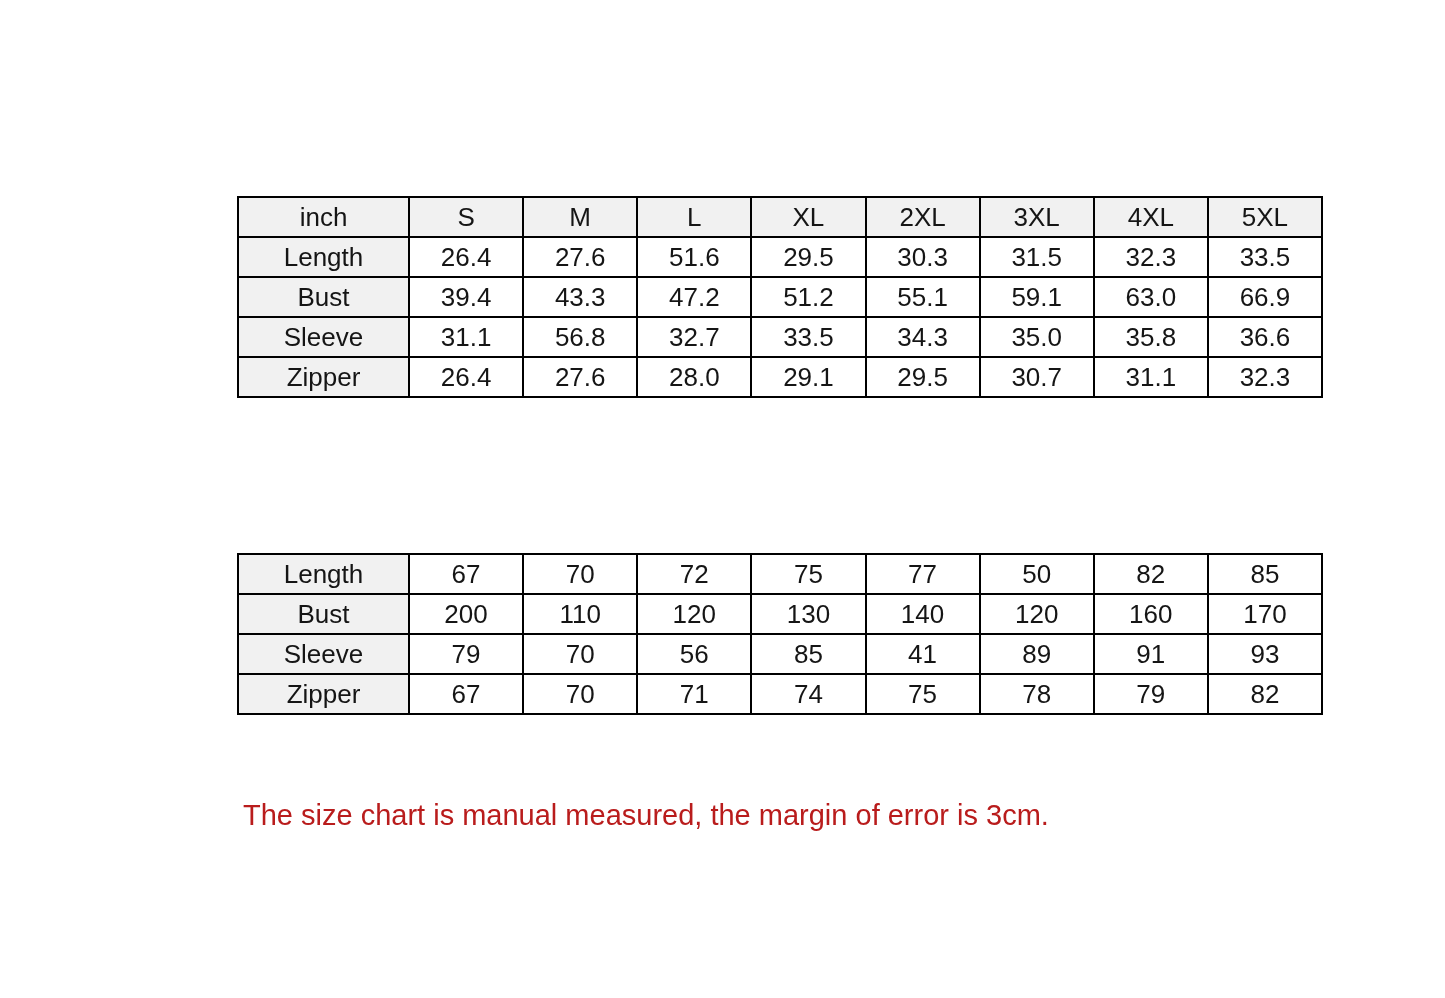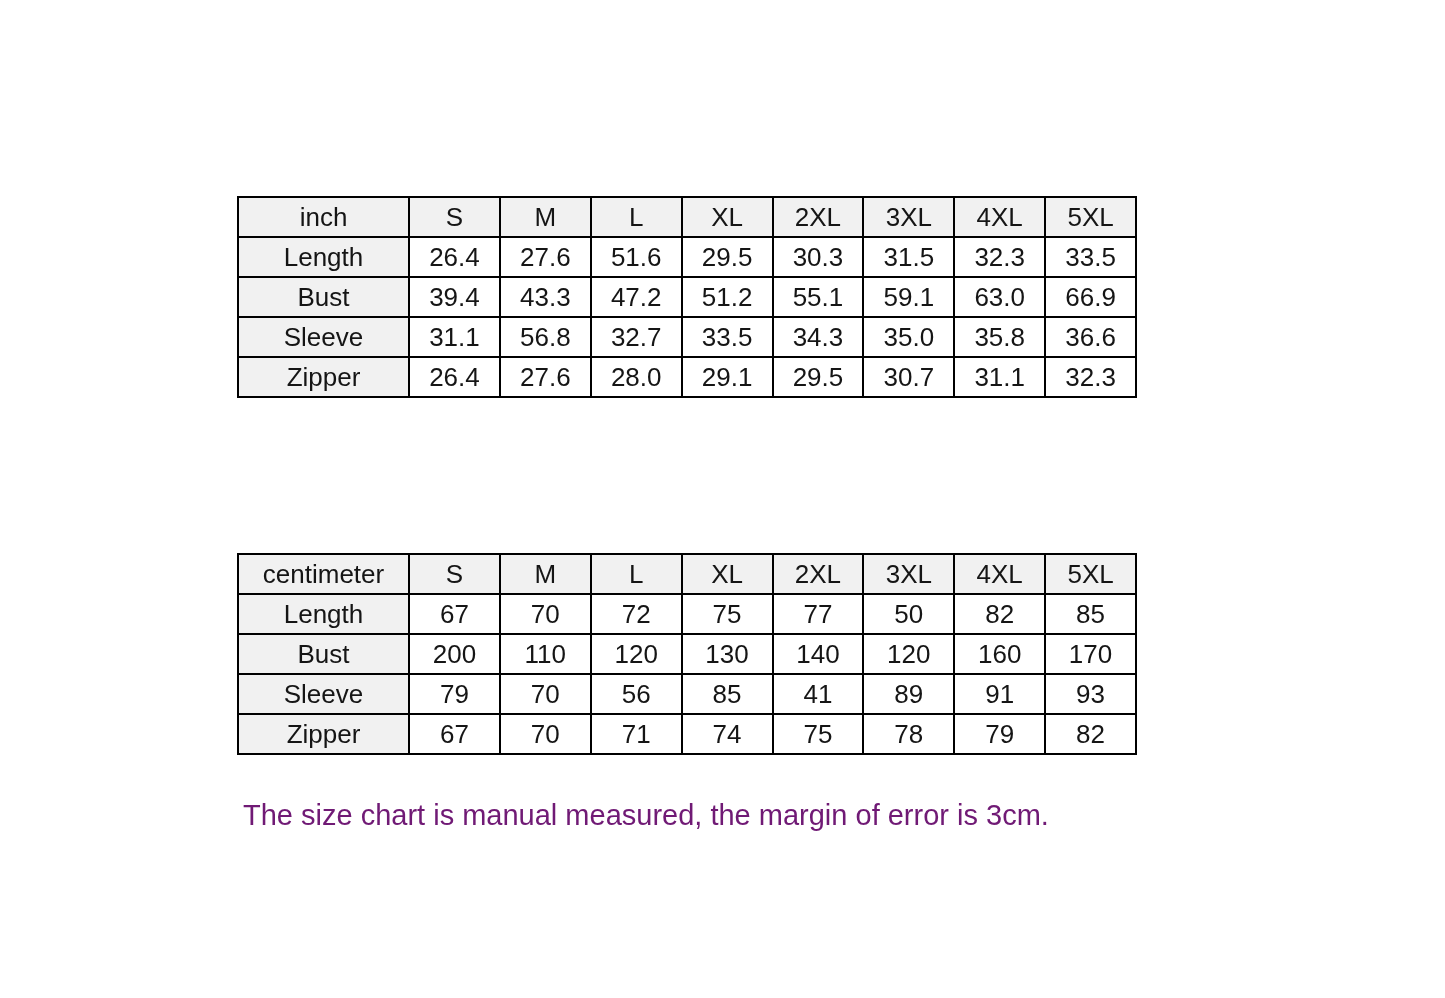--- a/index.html
+++ b/index.html
@@ -13,21 +13,21 @@
     width: 1445px;
     height: 998px;
     background: #ffffff;
     overflow: hidden;
   }
   table.size-table {
     position: absolute;
     left: 237px;
     border-collapse: collapse;
     table-layout: fixed;
-    width: 900px;
+    width: 1086px;
     background: #ffffff;
   }
   table.size-table td {
     border: 2px solid #000000;
     height: 38px;
     padding: 0;
     text-align: center;
     vertical-align: middle;
     font-size: 26px;
     color: #151515;
@@ -40,21 +40,21 @@
     background: #f1f1f1;
   }
   col.label-col { width: 171px; }
   #table-inch { top: 196px; }
   #table-cm   { top: 553px; }
   .note {
     position: absolute;
     left: 243px;
     top: 799px;
     font-size: 29px;
-    color: #701a75;
+    color: #b91c1c;
     white-space: nowrap;
   }
 </style>
 </head>
 <body>
 
 <div class="page">
 
   <table class="size-table" id="table-inch">
     <colgroup>
@@ -120,31 +120,20 @@
     </tbody>
   </table>
 
   <table class="size-table" id="table-cm">
     <colgroup>
         <col class="label-col">
         <col span="8">
       </colgroup>
     <tbody>
       <tr>
-        <td class="hdr">centimeter</td>
-        <td class="hdr">S</td>
-        <td class="hdr">M</td>
-        <td class="hdr">L</td>
-        <td class="hdr">XL</td>
-        <td class="hdr">2XL</td>
-        <td class="hdr">3XL</td>
-        <td class="hdr">4XL</td>
-        <td class="hdr">5XL</td>
-      </tr>
-      <tr>
         <td class="lbl">Length</td>
         <td>67</td>
         <td>70</td>
         <td>72</td>
         <td>75</td>
         <td>77</td>
         <td>50</td>
         <td>82</td>
         <td>85</td>
       </tr>

